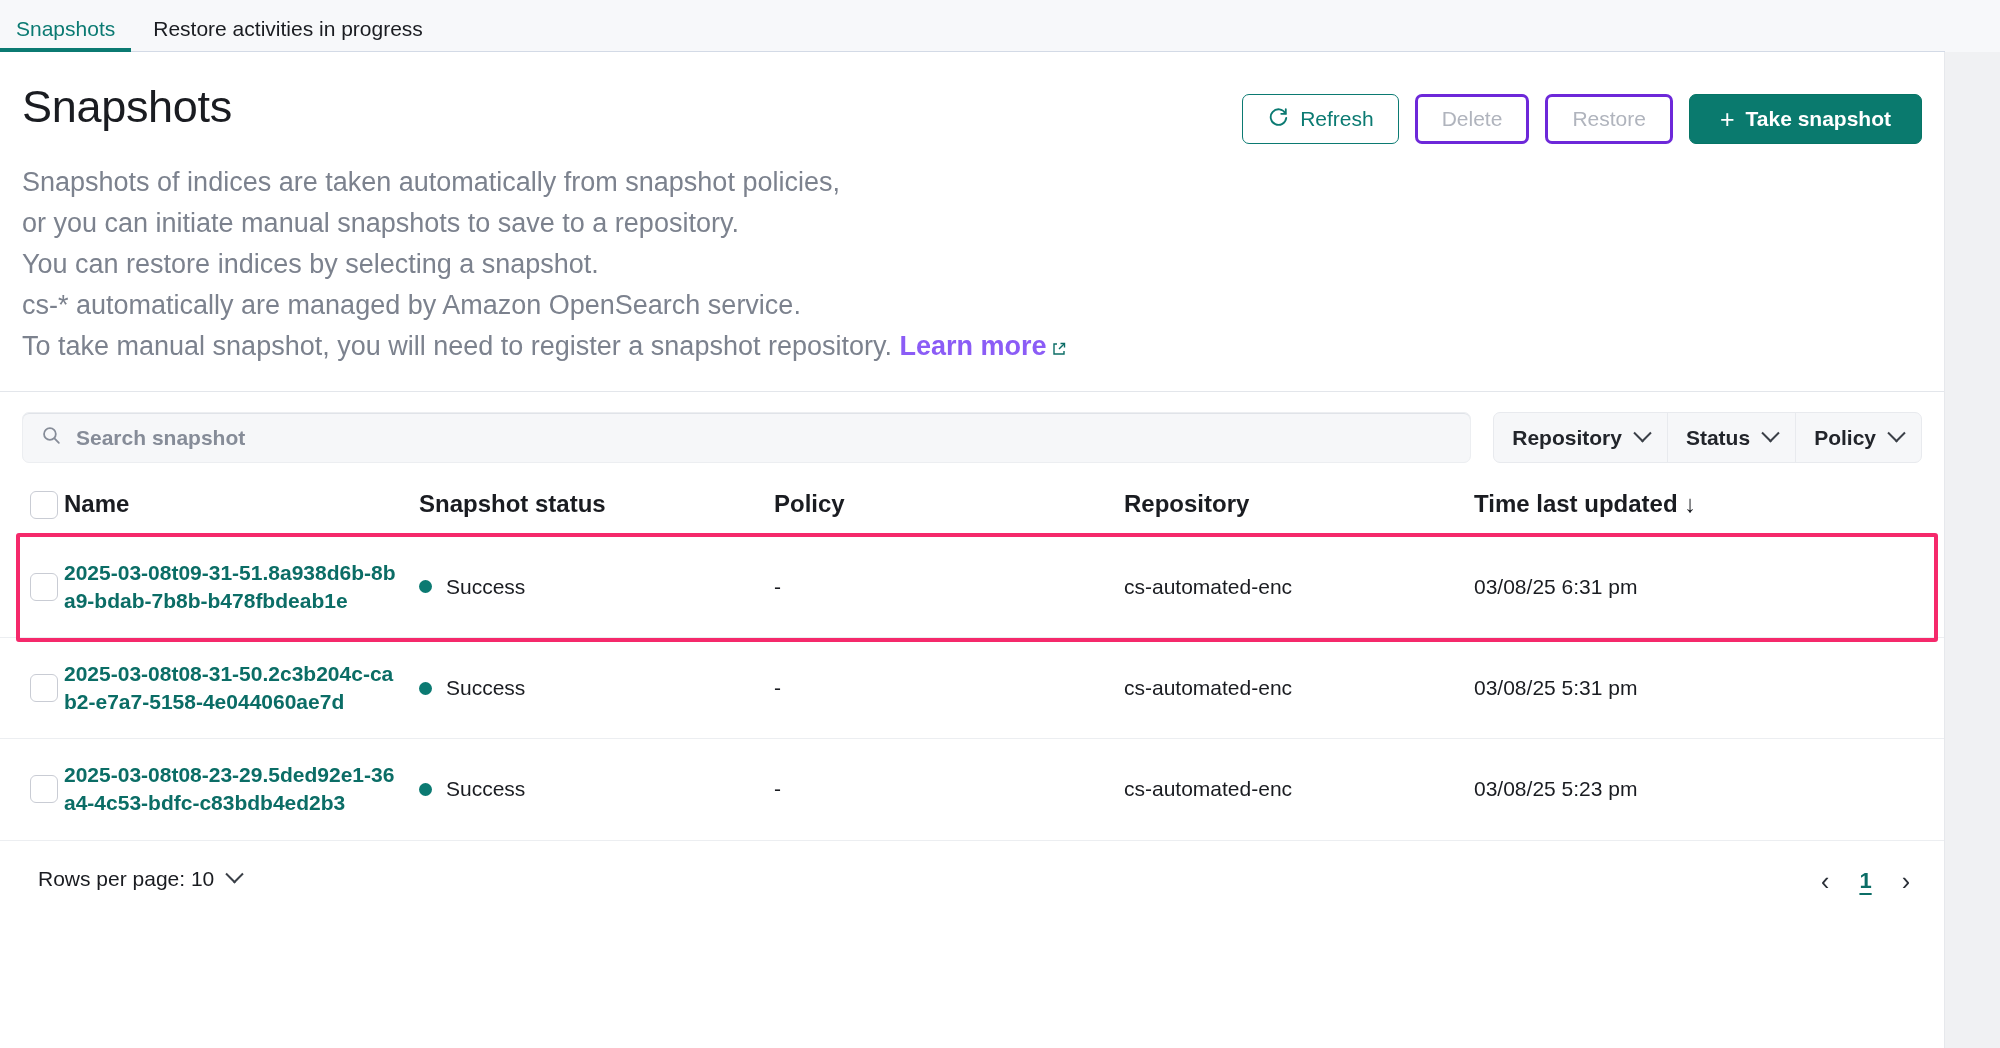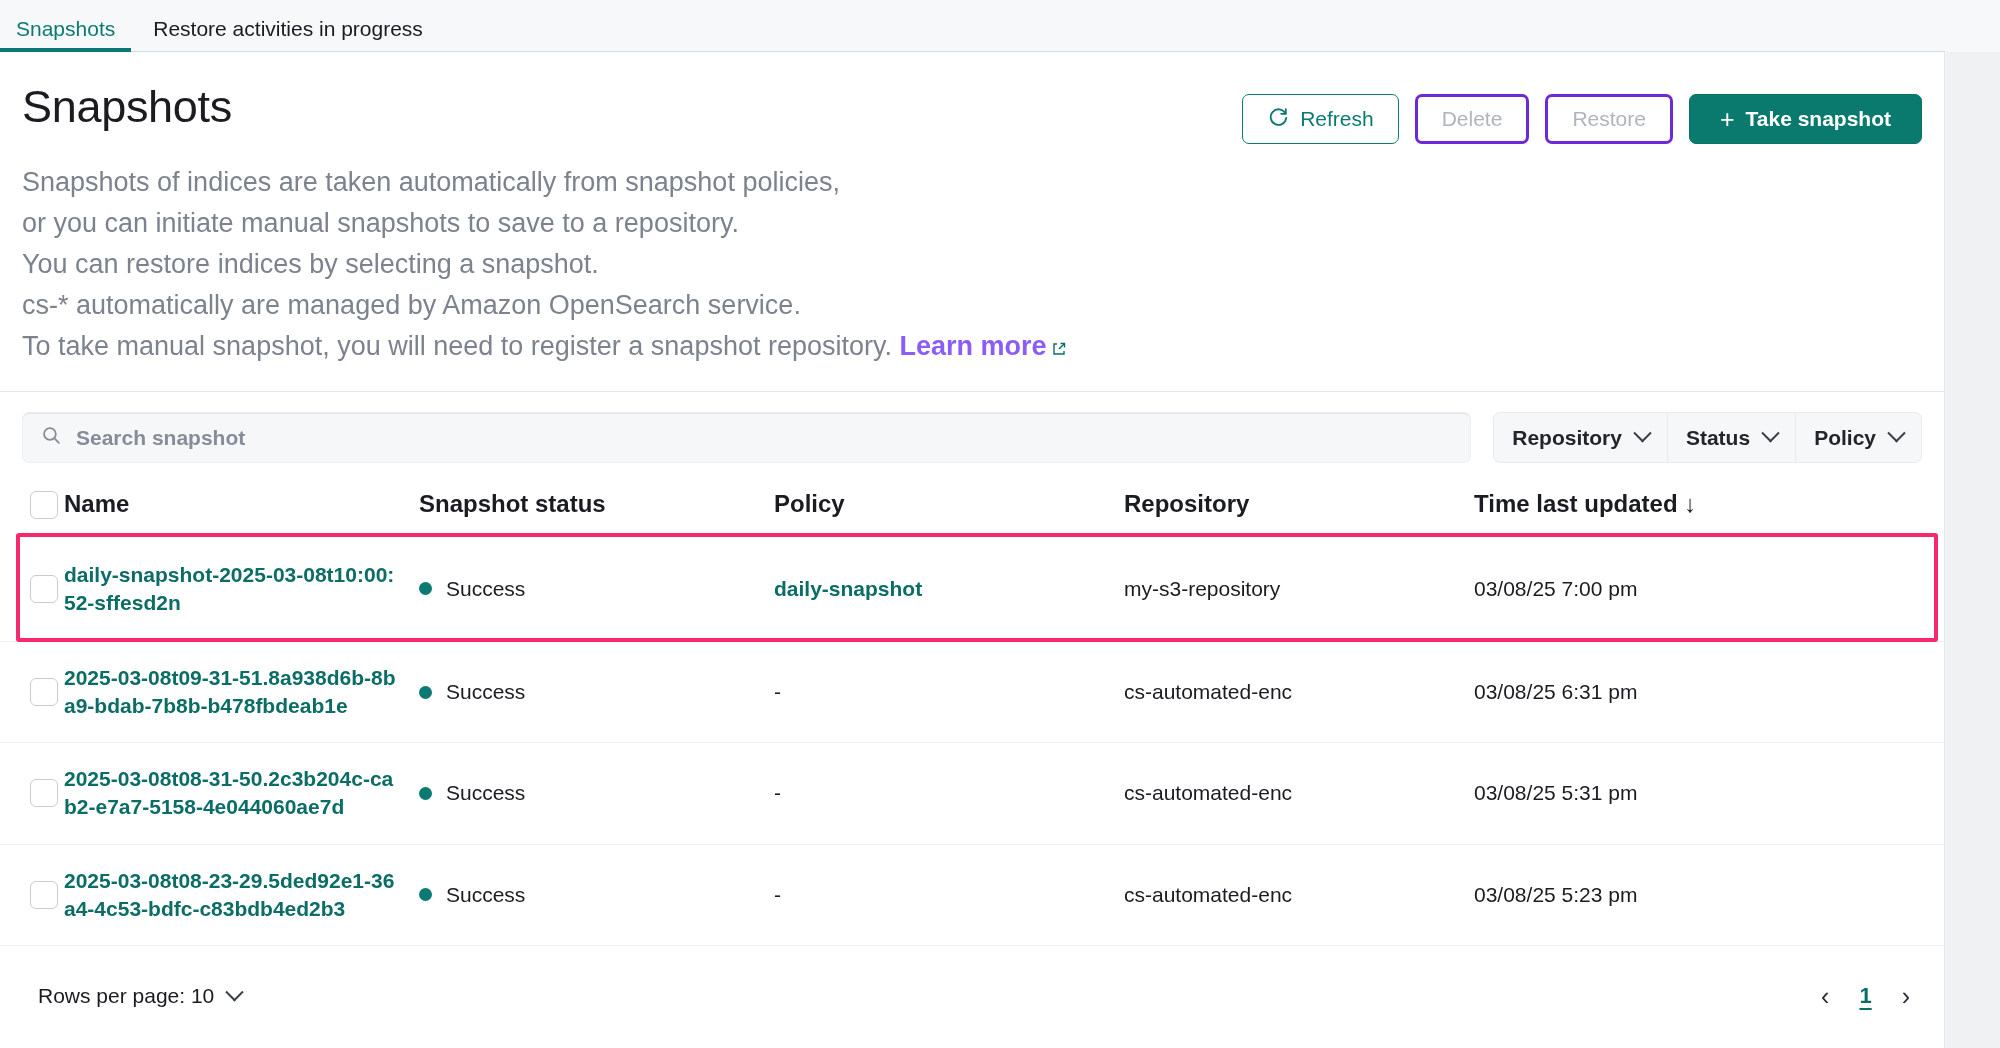--- a/index.html
+++ b/index.html
@@ -254,24 +254,24 @@
     position: absolute;
     border: 4px solid #f5296b;
     border-radius: 3px;
     pointer-events: none;
     z-index: 5;
   }
 
   
   .footer {
     display: flex;
-    align-items: center;
+    align-items: flex-start;
     justify-content: space-between;
     border-top: 1px solid #eceef1;
-    padding: 36px 30px 22px 38px;
+    padding: 26px 30px 22px 38px;
   }
   .rpp {
     display: flex; align-items: center; gap: 14px;
     font-size: 21px; color: #1a1c21; cursor: pointer;
   }
   .pager { display: flex; align-items: center; gap: 26px; }
   .pg-arrow {
     font-size: 25px; color: #2b3038; cursor: pointer;
     line-height: 1; padding: 2px 4px;
   }
@@ -383,33 +383,20 @@
           <th class="col-status">Snapshot status</th>
           <th class="col-policy">Policy</th>
           <th class="col-repo">Repository</th>
           <th class="col-time">
             <span>Time last updated</span>
             <span>↓</span>
           </th>
         </tr>
       </thead>
       <tbody id="tbody">
-          <tr class="hl">
-            <td class="col-check"><span class="cb"></span></td>
-            <td class="col-name"><span class="name-link">daily-snapshot-2025-03-08t10:00:52-sffesd2n</span></td>
-            <td class="col-status">
-              <span class="status-cell">
-                <span class="dot"></span>
-                <span>Success</span>
-              </span>
-            </td>
-            <td class="col-policy"><span class="policy-link">daily-snapshot</span></td>
-            <td class="col-repo">my-s3-repository</td>
-            <td class="col-time">03/08/25 7:00 pm</td>
-          </tr>
           <tr>
             <td class="col-check"><span class="cb"></span></td>
             <td class="col-name"><span class="name-link">2025-03-08t09-31-51.8a938d6b-8ba9-bdab-7b8b-b478fbdeab1e</span></td>
             <td class="col-status">
               <span class="status-cell">
                 <span class="dot"></span>
                 <span>Success</span>
               </span>
             </td>
             <td class="col-policy"><span class="dash">-</span></td>

